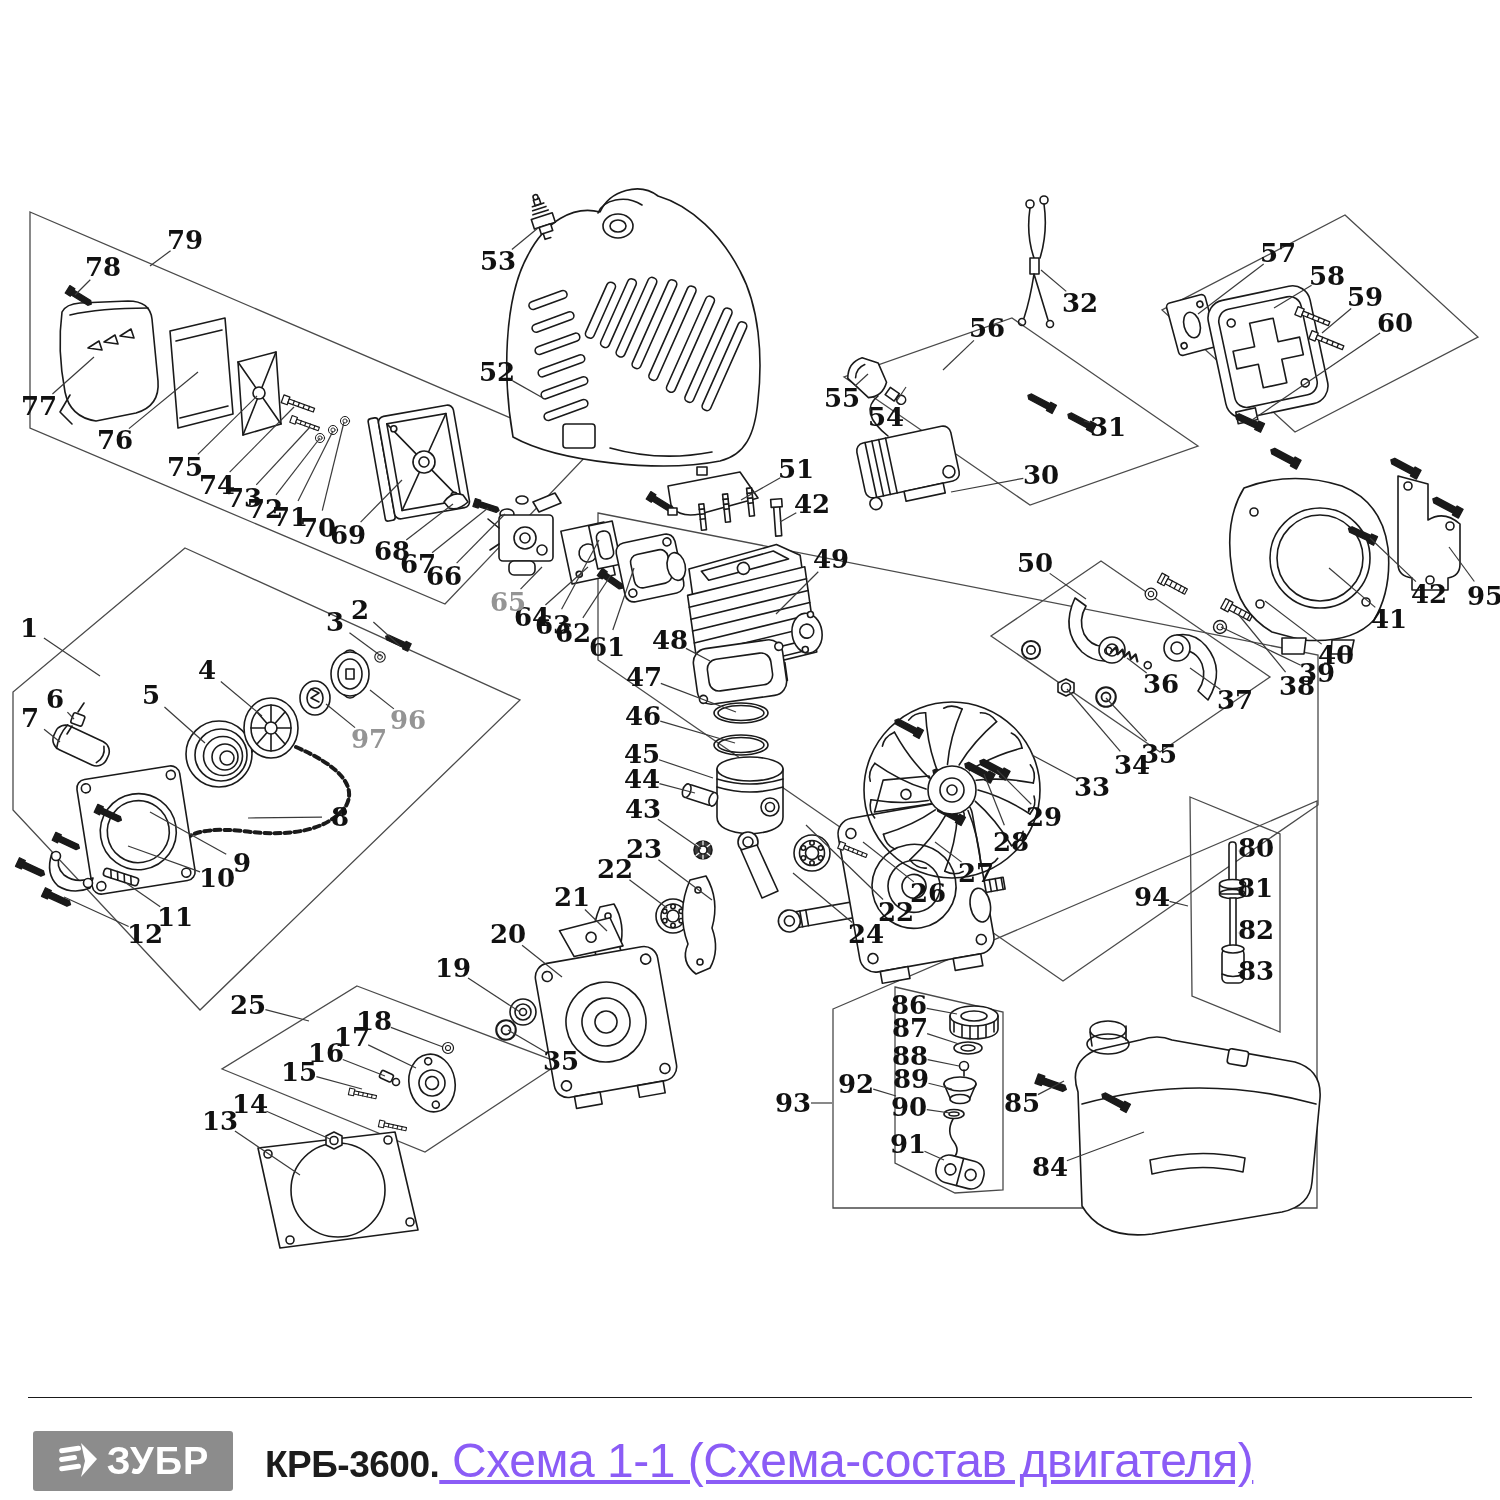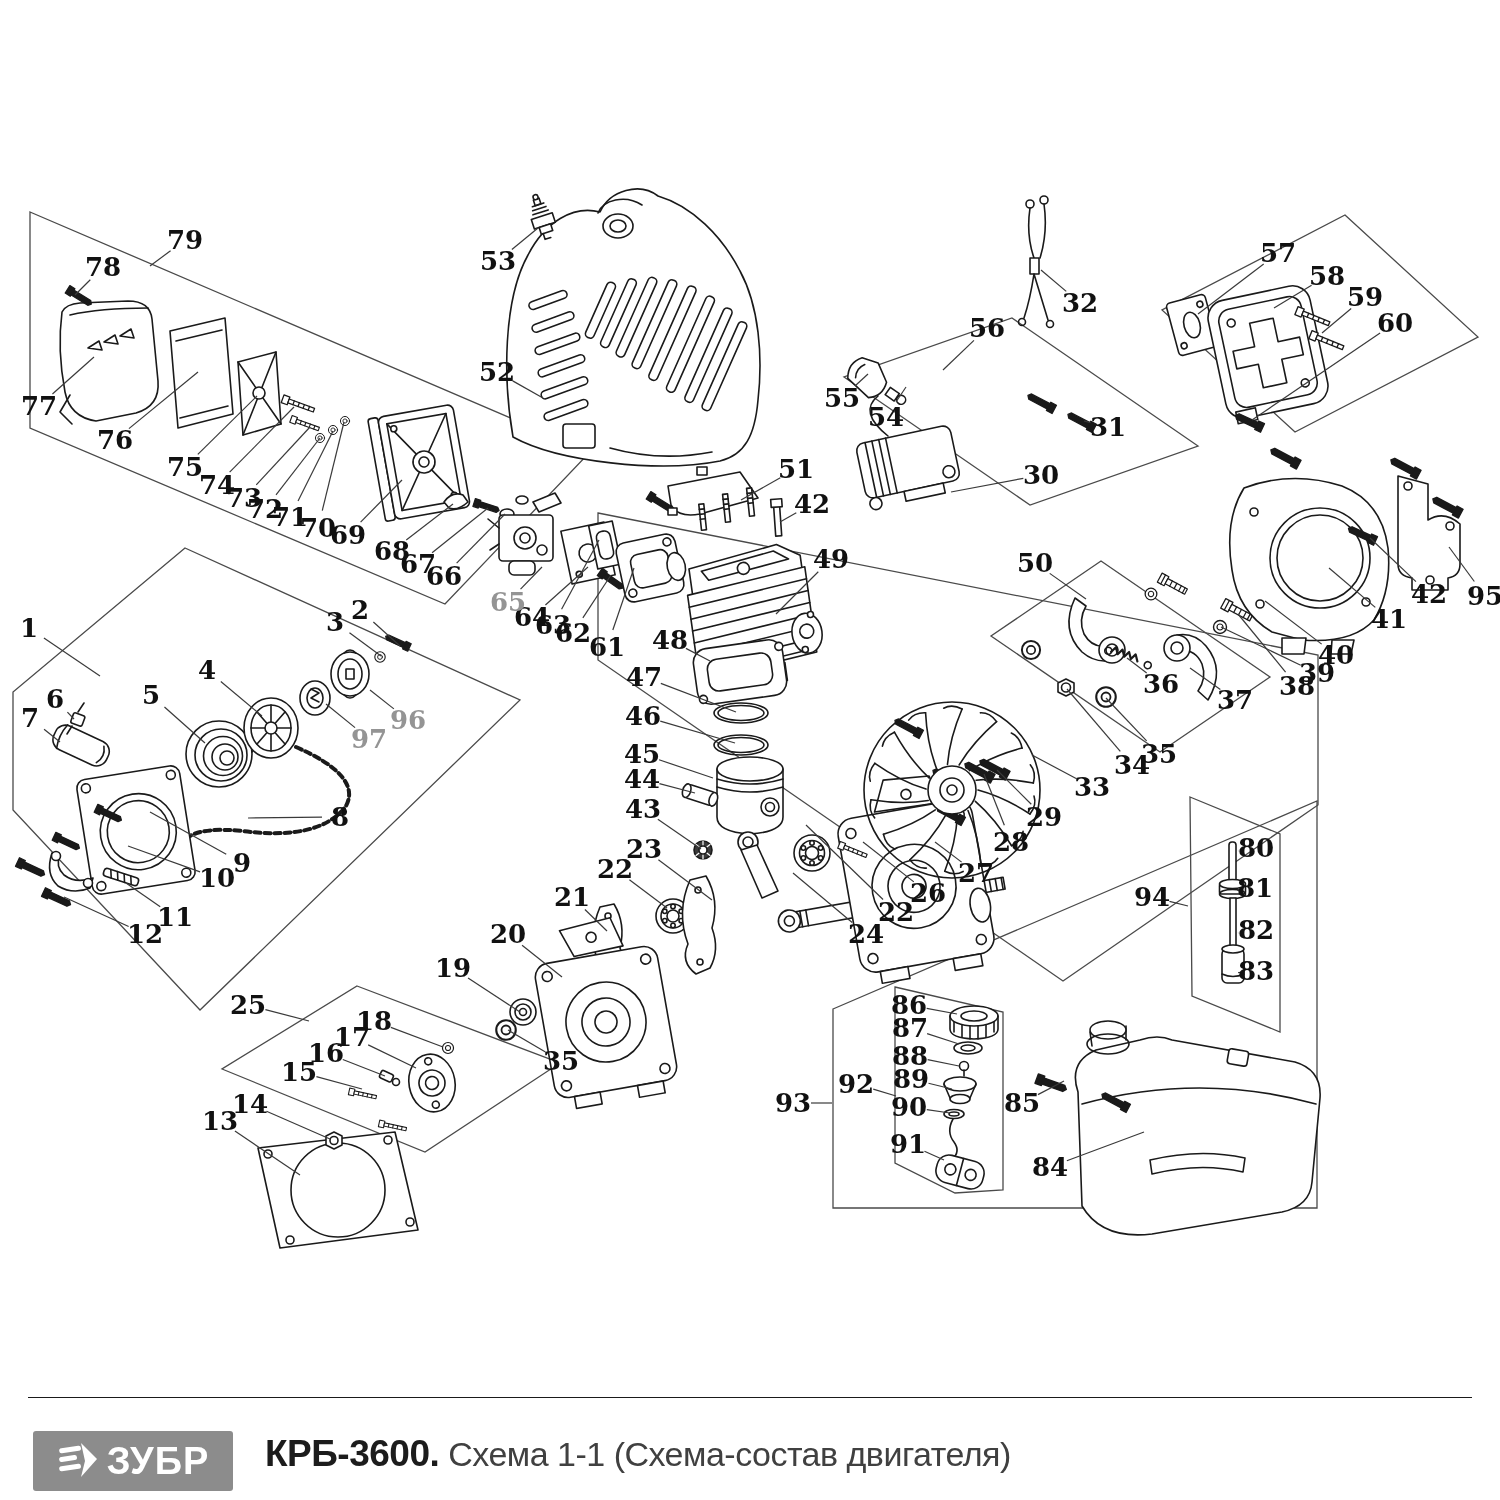--- a/index.html
+++ b/index.html
@@ -7,21 +7,21 @@
   #stage{position:absolute;left:0;top:0;width:1500px;height:1500px;}
   svg text.plbl{font-family:"DejaVu Serif",serif;font-weight:bold;font-size:26px;}
   .footer{position:absolute;left:0;top:1397px;width:1500px;height:103px;}
   .footer .rule{position:absolute;left:28px;top:0;width:1444px;height:0;border-top:1.6px solid #1a1a1a;}
   .logo{position:absolute;left:33px;top:34px;width:200px;height:60px;background:#8c8c8c;border-radius:3px;
         display:flex;align-items:center;justify-content:center;gap:6px;}
   .logo .brand{color:#ffffff;font-weight:bold;font-size:38px;letter-spacing:1px;line-height:1;
         font-family:"Liberation Sans",sans-serif;}
   .title{position:absolute;left:265px;top:36px;white-space:nowrap;color:#1c1c1c;}
   .title .model{font-weight:bold;font-size:37px;letter-spacing:-0.5px;}
-  .title .sub{font-weight:400;font-size:34px;letter-spacing:-0.5px;color:#404040;}
+  .title .sub{font-weight:400;font-size:48px;letter-spacing:-0.5px;color:#8b5cf6;text-decoration:underline;}
 </style>
 </head>
 <body>
 
 <div id="stage">
 <svg id="diagram" width="1500" height="1397" viewBox="0 0 1500 1397">
   <defs>
     <g id="scr">
           <path d="M-11,-5.5 h7.5 v11 h-7.5 z" fill="#1a1a1a"></path>
           <path d="M-4,-3.5 h25 l3,3.5 l-3,3.5 h-25 z" fill="#1a1a1a"></path>

